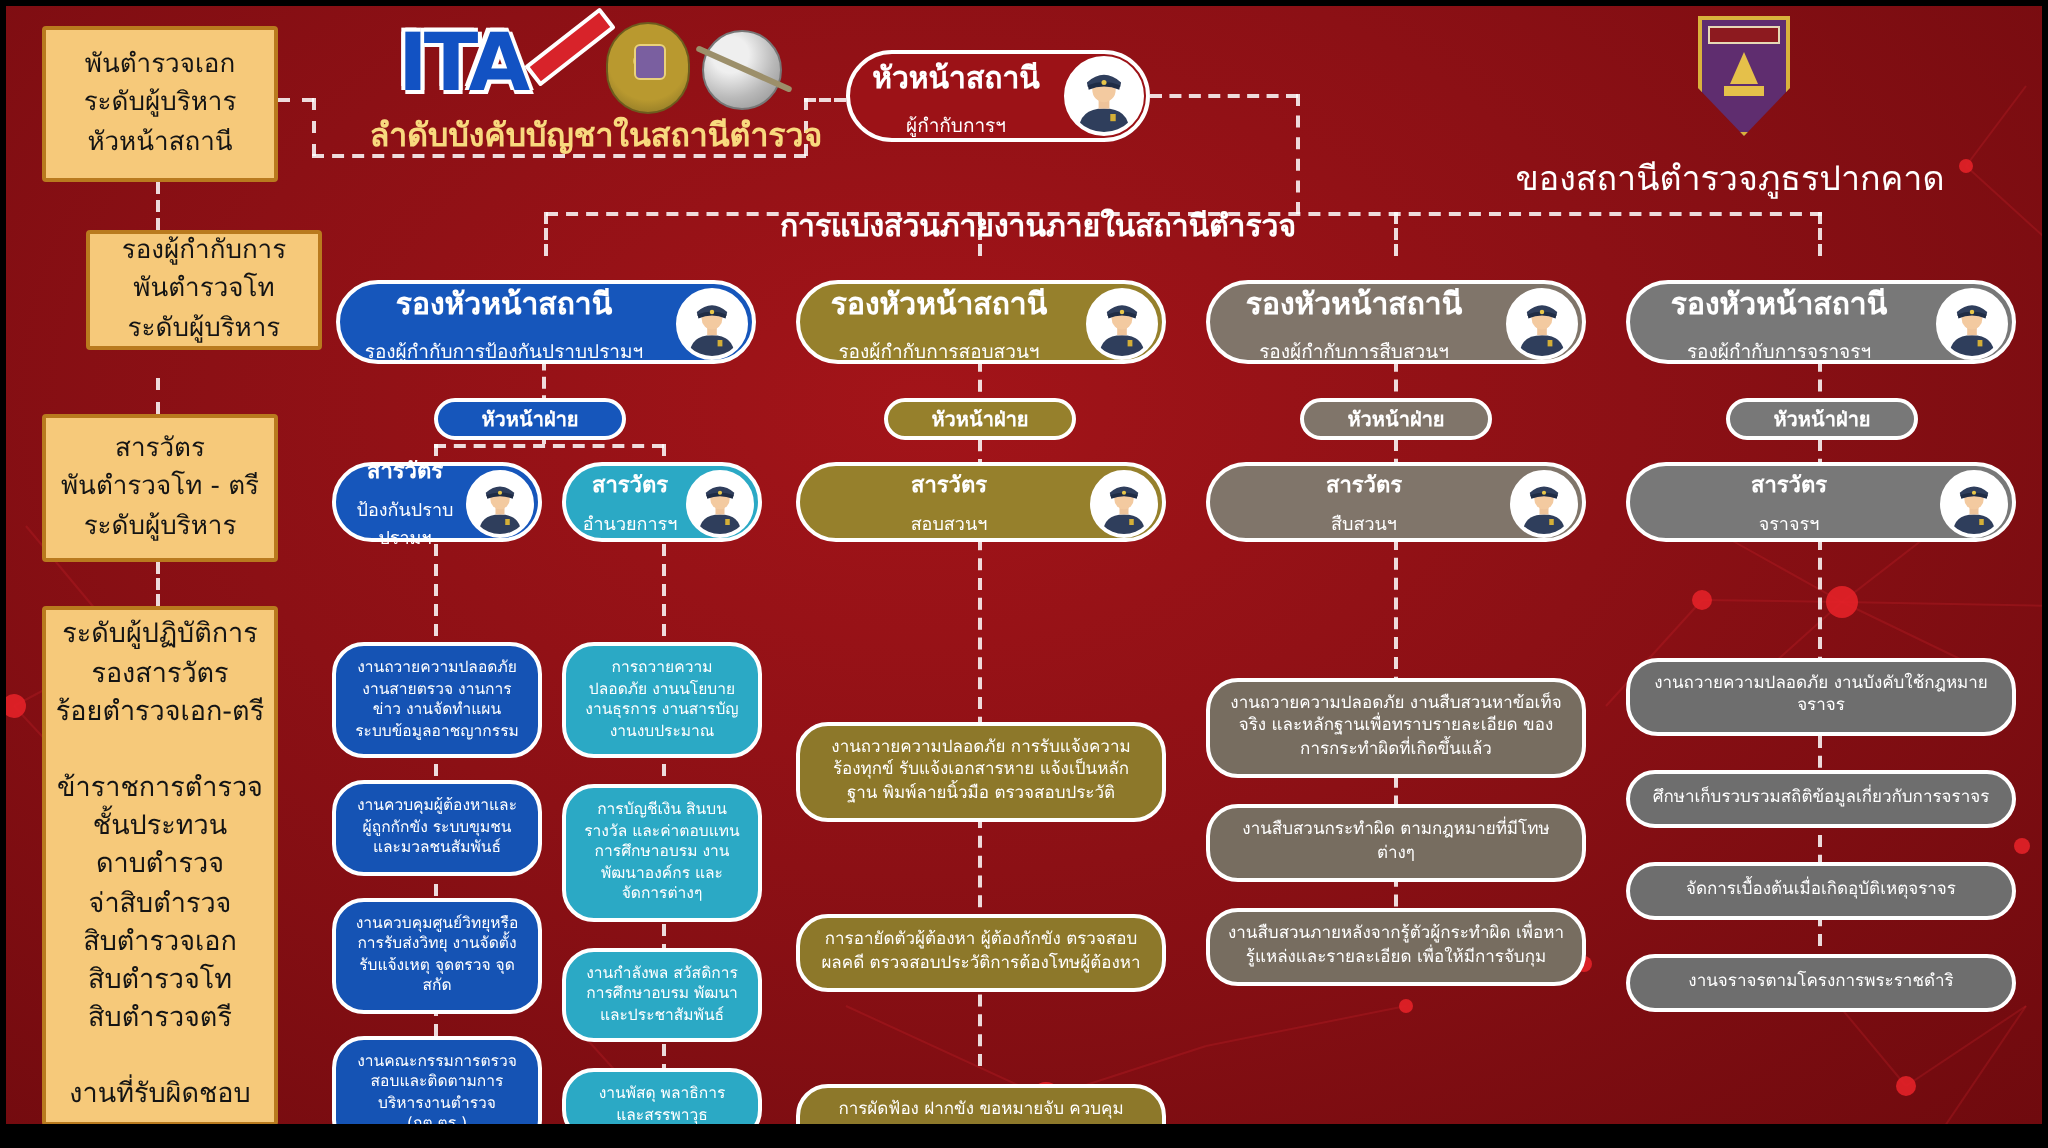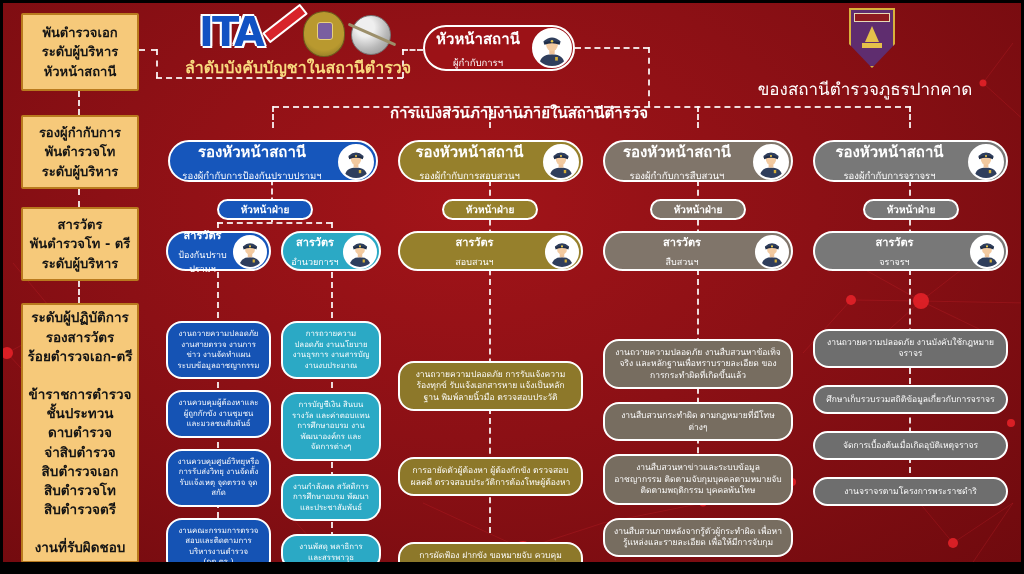--- a/index.html
+++ b/index.html
@@ -12,26 +12,26 @@
   .deco{position:absolute;left:0;top:0;z-index:0;}
   .bottombar{position:absolute;left:0;right:0;bottom:0;height:9px;background:#000;z-index:6;}
 
   
   .dv{position:absolute;width:0;border-left:2px dashed rgba(255,255,255,.85);z-index:1;}
   .dh{position:absolute;height:0;border-top:2px dashed rgba(255,255,255,.85);z-index:1;}
 
   
   .ybox{
     position:absolute;left:18px;width:118px;background:#f6c97a;border:2px solid #b97a1e;
-    color:#141414;font-weight:bold;font-size:13px;line-height:1.5;text-align:center;
+    color:#141414;font-weight:normal;font-size:13px;line-height:1.5;text-align:center;
     display:flex;align-items:center;justify-content:center;white-space:pre-line;
     box-sizing:border-box;z-index:2;border-radius:2px;
   }
   #ybox1{top:10px;height:78px;}
-  #ybox2{top:112px;height:74px;}
+  #ybox2{top:112px;height:60px;margin-left:22px;}
   #ybox3{top:204px;height:74px;}
   #ybox4{top:300px;height:260px;font-size:13.5px;line-height:1.42;}
 
   
   .ita{position:absolute;left:196px;top:6px;height:50px;z-index:2;}
   .ita-text{
     font-size:40px;font-weight:bold;color:#1252c3;letter-spacing:-2px;
     text-shadow:2px 0 #fff,-2px 0 #fff,0 2px #fff,0 -2px #fff,2px 2px #fff,-2px -2px #fff;
   }
   .ita-arrow{position:absolute;left:62px;top:8px;width:44px;height:9px;background:#d8232a;
@@ -354,42 +354,41 @@
     <div class="sub">จราจรฯ</div>
     <div class="avatar">
         <svg viewBox="0 0 40 40">
           <use href="#officer"></use>
         </svg>
       </div>
   </div>
 
   <div class="tasks" id="tasks1a">
     <div class="taskbox">งานถวายความปลอดภัย งานสายตรวจ งานการข่าว งานจัดทำแผน ระบบข้อมูลอาชญากรรม</div>
-    <div class="taskbox">งานควบคุมผู้ต้องหาและผู้ถูกกักขัง งานชุมชนและมวลชนสัมพันธ์</div>
+    <div class="taskbox">งานควบคุมผู้ต้องหาและผู้ถูกกักขัง ระบบขุมชนและมวลชนสัมพันธ์</div>
     <div class="taskbox">งานควบคุมศูนย์วิทยุหรือการรับส่งวิทยุ งานจัดตั้งรับแจ้งเหตุ จุดตรวจ จุดสกัด</div>
     <div class="taskbox">งานคณะกรรมการตรวจสอบและติดตามการบริหารงานตำรวจ (กต.ตร.)</div>
 
   </div>
   <div class="tasks" id="tasks1b">
     <div class="taskbox">การถวายความปลอดภัย งานนโยบาย งานธุรการ งานสารบัญ งานงบประมาณ</div>
     <div class="taskbox">การบัญชีเงิน สินบน รางวัล และค่าตอบแทน การศึกษาอบรม งานพัฒนาองค์กร และจัดการต่างๆ</div>
     <div class="taskbox">งานกำลังพล สวัสดิการ การศึกษาอบรม พัฒนา และประชาสัมพันธ์</div>
     <div class="taskbox">งานพัสดุ พลาธิการ และสรรพาวุธ</div>
 
   </div>
   <div class="tasks" id="tasks2">
     <div class="taskbox">งานถวายความปลอดภัย การรับแจ้งความร้องทุกข์ รับแจ้งเอกสารหาย แจ้งเป็นหลักฐาน พิมพ์ลายนิ้วมือ ตรวจสอบประวัติ</div>
     <div class="taskbox">การอายัดตัวผู้ต้องหา ผู้ต้องกักขัง ตรวจสอบผลคดี ตรวจสอบประวัติการต้องโทษผู้ต้องหา</div>
     <div class="taskbox">การผัดฟ้อง ฝากขัง ขอหมายจับ ควบคุม ตรวจสอบหมายจับ ติดต่อธุรการและอัยการ การคัดสำเนาประจำวันคดี</div>
     <div class="taskbox">การรายงานคดี การควบคุม ทำบัญชี เก็บรักษา จำหน่ายของกลางคดี การส่งหมาย การส่งติดตาม ของกลางไปตรวจพิสูจน์</div>
   </div>
   <div class="tasks" id="tasks3">
     <div class="taskbox">งานถวายความปลอดภัย งานสืบสวนหาข้อเท็จจริง และหลักฐานเพื่อทราบรายละเอียด ของการกระทำผิดที่เกิดขึ้นแล้ว</div>
     <div class="taskbox">งานสืบสวนกระทำผิด ตามกฎหมายที่มีโทษต่างๆ</div>
-    <div class="taskbox">งานสืบสวนหาข่าวและระบบข้อมูลอาชญากรรม ติดตามจับกุมบุคคลตามหมายจับ ติดตามพฤติกรรม บุคคลพ้นโทษ</div>
     <div class="taskbox">งานสืบสวนภายหลังจากรู้ตัวผู้กระทำผิด เพื่อหารู้แหล่งและรายละเอียด เพื่อให้มีการจับกุม</div>
   </div>
   <div class="tasks" id="tasks4">
     <div class="taskbox">งานถวายความปลอดภัย งานบังคับใช้กฎหมายจราจร</div>
     <div class="taskbox">ศึกษาเก็บรวบรวมสถิติข้อมูลเกี่ยวกับการจราจร</div>
     <div class="taskbox">จัดการเบื้องต้นเมื่อเกิดอุบัติเหตุจราจร</div>
     <div class="taskbox">งานจราจรตามโครงการพระราชดำริ</div>
   </div>
 
   <div class="bottombar"></div>

